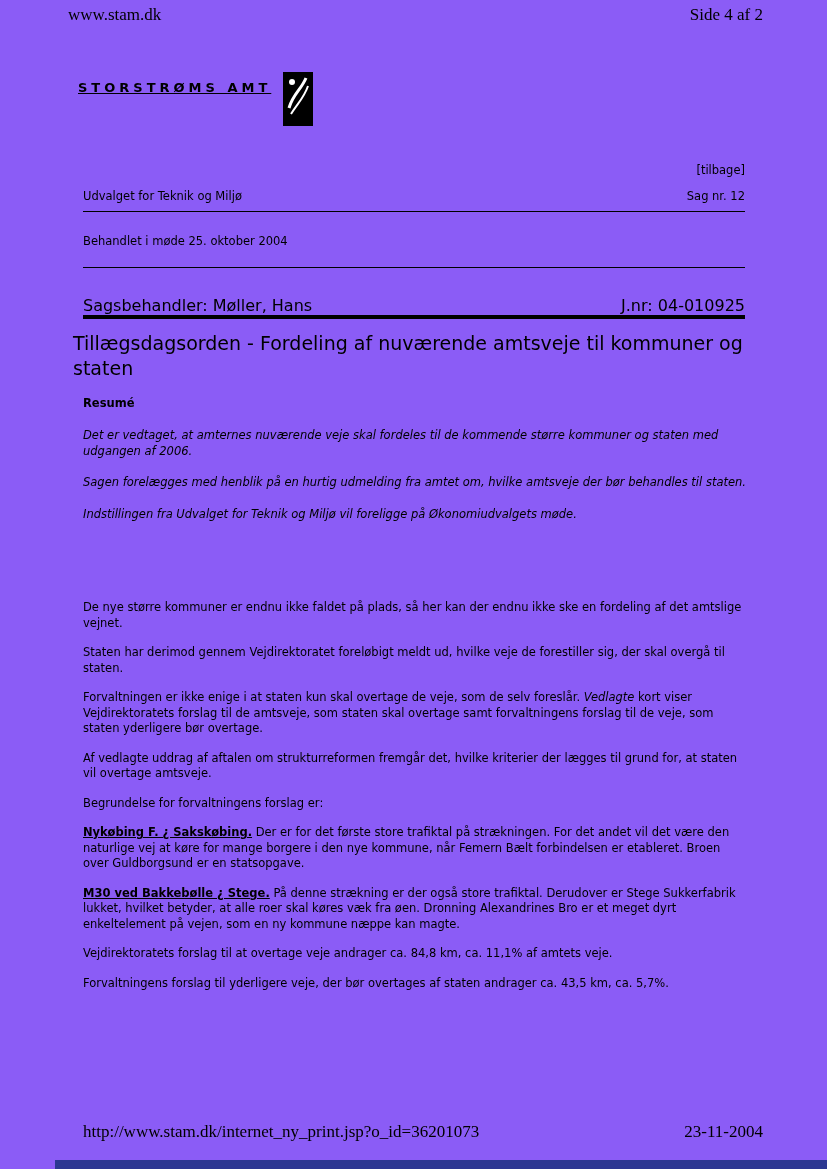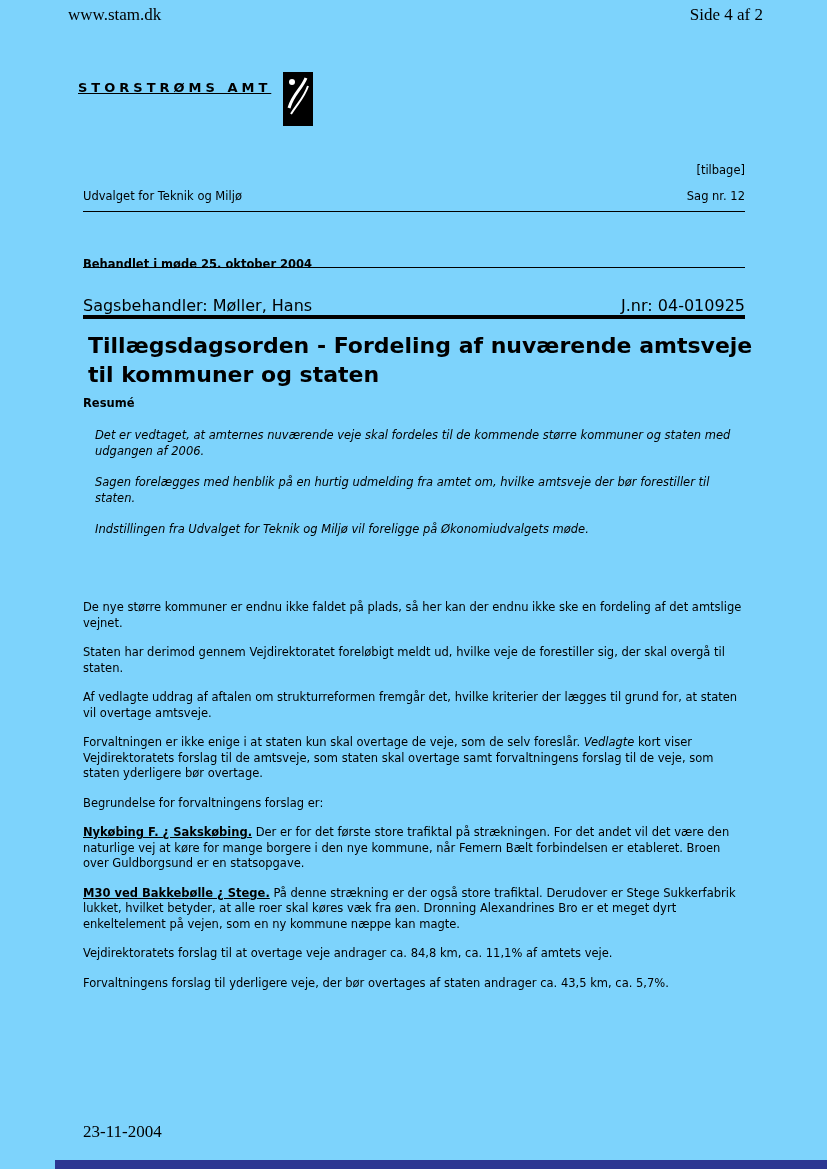--- a/index.html
+++ b/index.html
@@ -1,20 +1,20 @@
 <!DOCTYPE html>
 <html><head>
 <meta charset="utf-8">
 <style>
   html, body { margin: 0; padding: 0; background: #fff; }
   .page {
     position: relative;
     width: 827px;
     height: 1169px;
-    background: #7dd3fc;
+    background: #8b5cf6;
     color: #000;
     font-family: "DejaVu Sans", sans-serif;
     overflow: hidden;
   }
 
   
   .print-header {
     position: absolute; top: 5px; left: 68px; right: 64px;
     display: flex; justify-content: space-between;
     font-family: "Liberation Serif", serif; font-size: 17px;
@@ -31,38 +31,38 @@
   .logo-mark { display: inline-block; margin-left: 12px; width: 30px; height: 54px; line-height: 0; }
 
   
   .back-link { position: absolute; top: 163px; right: 82px; font-size: 11.5px; cursor: pointer; }
   .committee-row {
     position: absolute; top: 189px; left: 83px; right: 82px;
     display: flex; justify-content: space-between; font-size: 11.5px;
   }
   .rule { position: absolute; left: 83px; right: 82px; border-top: 1.5px solid #000; }
   .rule-1 { top: 211px; }
-  .meeting { position: absolute; top: 257px; left: 83px; font-size: 11.5px; font-weight: bold; }
+  .meeting { position: absolute; top: 234px; left: 83px; font-size: 11.5px; }
   .rule-2 { top: 267px; }
   .caseworker-row {
     position: absolute; top: 296px; left: 83px; right: 82px;
     display: flex; font-size: 16px;
   }
   .caseworker-row .grow { flex: 1; }
   .caseworker-row .jnr { width: 215px; text-align: right; }
   .rule-thick { position: absolute; top: 315px; left: 83px; right: 82px; height: 4px; background: #000; }
 
   
   .title {
-    position: absolute; top: 331px; left: 88px; width: 672px; margin: 0;
-    font-size: 22px; font-weight: bold; line-height: 1.32;
+    position: absolute; top: 331px; left: 73px; width: 672px; margin: 0;
+    font-size: 19px; font-weight: normal; line-height: 1.32;
   }
   .resume { position: absolute; top: 396px; left: 83px; width: 665px; }
   .resume h2 { margin: 0 0 18px; font-size: 11.5px; font-weight: bold; }
-  .resume p { margin: 0 12px 16px; font-size: 11.5px; font-style: italic; line-height: 1.35; }
+  .resume p { margin: 0 0 16px; font-size: 11.5px; font-style: italic; line-height: 1.35; }
 
   .body-section { position: absolute; top: 600px; left: 83px; width: 665px; }
   .body-section h2 { margin: 0 0 19px; font-size: 11.5px; font-weight: bold; }
   .body-section p { margin: 0 0 14px; font-size: 11.5px; line-height: 1.35; }
   .underl { text-decoration: underline; font-weight: bold; }
   .ital { font-style: italic; }
 
   .bottom-bar { position: absolute; left: 55px; right: 0; bottom: 0; height: 9px; background: #2c3792; }
 </style>
 </head>
@@ -102,35 +102,36 @@
     <span class="grow">Sagsbehandler: Møller, Hans</span>
     <span class="jnr">J.nr: 04-010925</span>
   </div>
   <div class="rule-thick"></div>
 
   <h1 class="title">Tillægsdagsorden - Fordeling af nuværende amtsveje til kommuner og staten</h1>
 
   <div class="resume">
     <h2>Resumé</h2>
     <p>Det er vedtaget, at amternes nuværende veje skal fordeles til de kommende større kommuner og staten med udgangen af 2006.</p>
-    <p>Sagen forelægges med henblik på en hurtig udmelding fra amtet om, hvilke amtsveje der bør forestiller til staten.</p>
+    <p>Sagen forelægges med henblik på en hurtig udmelding fra amtet om, hvilke amtsveje der bør behandles til staten.</p>
     <p>Indstillingen fra Udvalget for Teknik og Miljø vil foreligge på Økonomiudvalgets møde.</p>
   </div>
 
   <div class="body-section">
     <p>De nye større kommuner er endnu ikke faldet på plads, så her kan der endnu ikke ske en fordeling af det amtslige vejnet.</p>
     <p>Staten har derimod gennem Vejdirektoratet foreløbigt meldt ud, hvilke veje de forestiller sig, der skal overgå til staten.</p>
+    <p><span>Forvaltningen er ikke enige i at staten kun skal overtage de veje, som de selv foreslår. </span><span class="ital">Vedlagte</span><span> kort viser Vejdirektoratets forslag til de amtsveje, som staten skal overtage samt forvaltningens forslag til de veje, som staten yderligere bør overtage.</span></p>
     <p>Af vedlagte uddrag af aftalen om strukturreformen fremgår det, hvilke kriterier der lægges til grund for, at staten vil overtage amtsveje.</p>
-    <p><span>Forvaltningen er ikke enige i at staten kun skal overtage de veje, som de selv foreslår. </span><span class="ital">Vedlagte</span><span> kort viser Vejdirektoratets forslag til de amtsveje, som staten skal overtage samt forvaltningens forslag til de veje, som staten yderligere bør overtage.</span></p>
     <p>Begrundelse for forvaltningens forslag er:</p>
     <p><span class="underl">Nykøbing F. ¿ Sakskøbing.</span><span> Der er for det første store trafiktal på strækningen. For det andet vil det være den naturlige vej at køre for mange borgere i den nye kommune, når Femern Bælt forbindelsen er etableret. Broen over Guldborgsund er en statsopgave.</span></p>
     <p><span class="underl">M30 ved Bakkebølle ¿ Stege.</span><span> På denne strækning er der også store trafiktal. Derudover er Stege Sukkerfabrik lukket, hvilket betyder, at alle roer skal køres væk fra øen. Dronning Alexandrines Bro er et meget dyrt enkeltelement på vejen, som en ny kommune næppe kan magte.</span></p>
     <p>Vejdirektoratets forslag til at overtage veje andrager ca. 84,8 km, ca. 11,1% af amtets veje.</p>
     <p>Forvaltningens forslag til yderligere veje, der bør overtages af staten andrager ca. 43,5 km, ca. 5,7%.</p>
   </div>
 
   <div class="print-footer">
+    <span>http://www.stam.dk/internet_ny_print.jsp?o_id=36201073</span>
     <span>23-11-2004</span>
   </div>
 
   <div class="bottom-bar" style="background: rgb(44, 55, 146);"></div>
 
 </div>
 
 </body></html>

